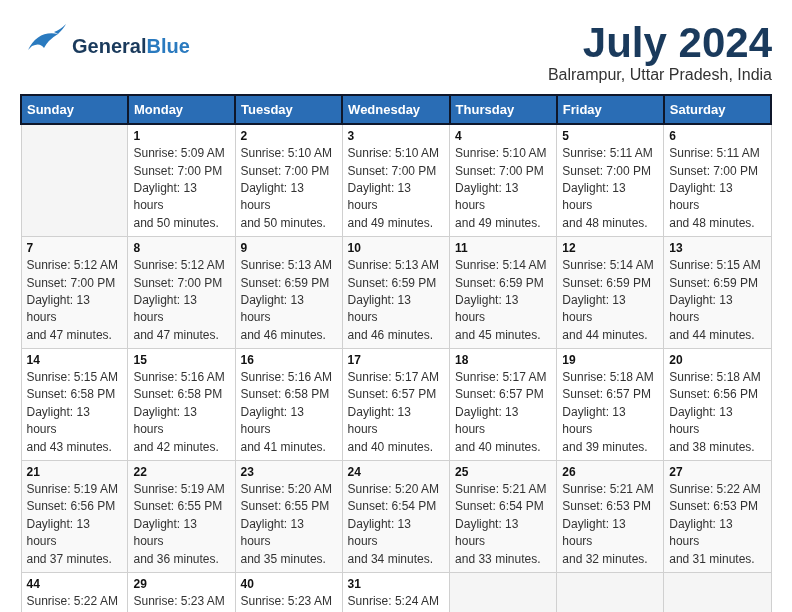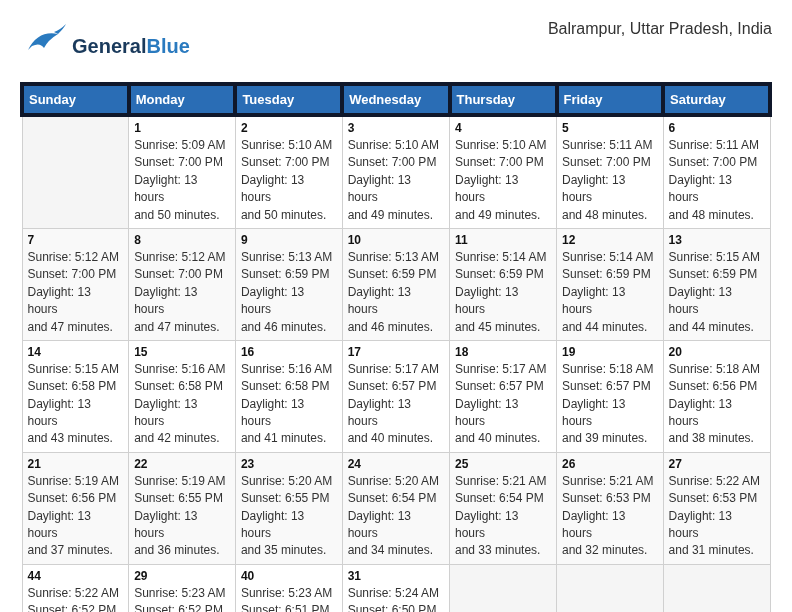--- a/index.html
+++ b/index.html
@@ -39,21 +39,21 @@
       border-collapse: collapse;
       font-size: 10.5px;
     }
     .calendar thead tr th {
       background-color: #2a6db5;
       color: #fff;
       text-align: left;
       padding: 6px 5px;
       font-size: 13px;
       font-weight: bold;
-      border: 4px solid #0f172a;
+      border: 2px solid #0f172a;
     }
     .calendar tbody tr td {
       vertical-align: top;
       border: 1px solid #d0d0d0;
       padding: 4px 5px;
       width: 108px;
       min-height: 80px;
       background: #fff;
     }
     .calendar tbody tr:nth-child(even) td {
@@ -94,20 +94,21 @@
         <path d="M38 14 Q44 8 46 4 Q40 10 34 12 Z" fill="#2a7abf"></path>
       </svg>
     </div>
     <div class="logo">
       <div style="font-size:20px;font-weight:bold;color:#1a3a5c;line-height:1.1;">
         <span style="color:#1a3a5c;">General</span><span style="color:#2a7abf;">Blue</span>
       </div>
     </div>
   </div>
   <div class="title-area">
+    <div class="main-title">July 2024</div>
     <div class="subtitle">Balrampur, Uttar Pradesh, India</div>
   </div>
 </div>
 
 <table class="calendar">
   <thead>
     <tr>
     <th>Sunday</th>
         <th>Monday</th>
         <th>Tuesday</th>

